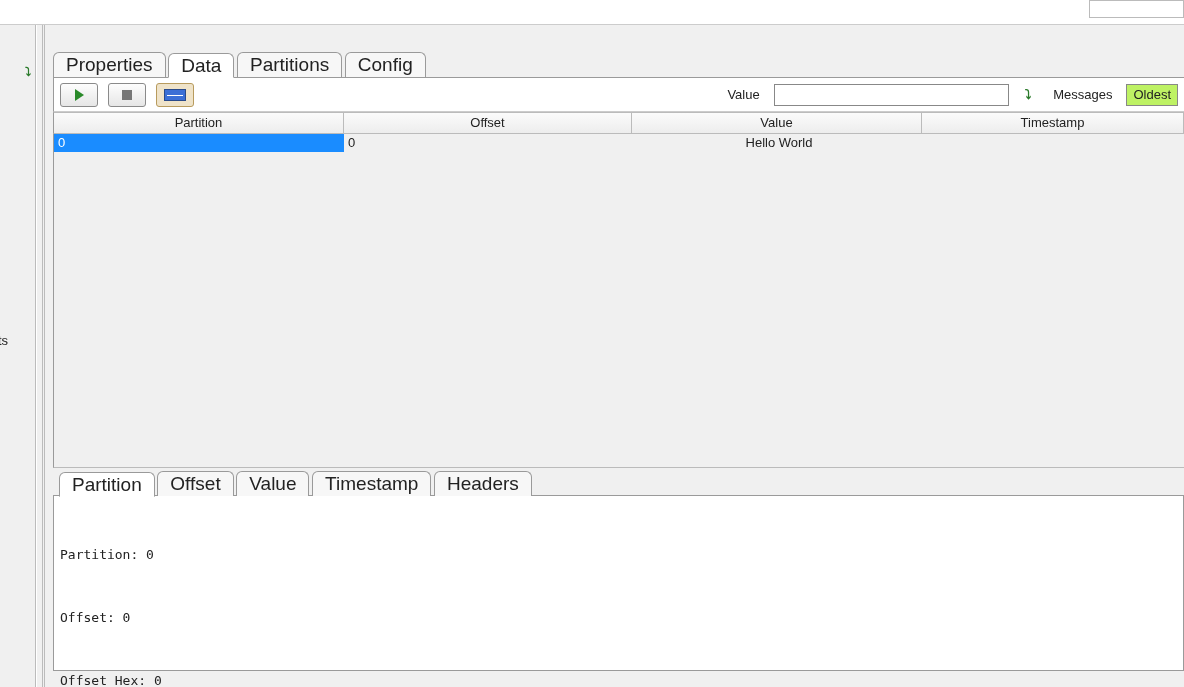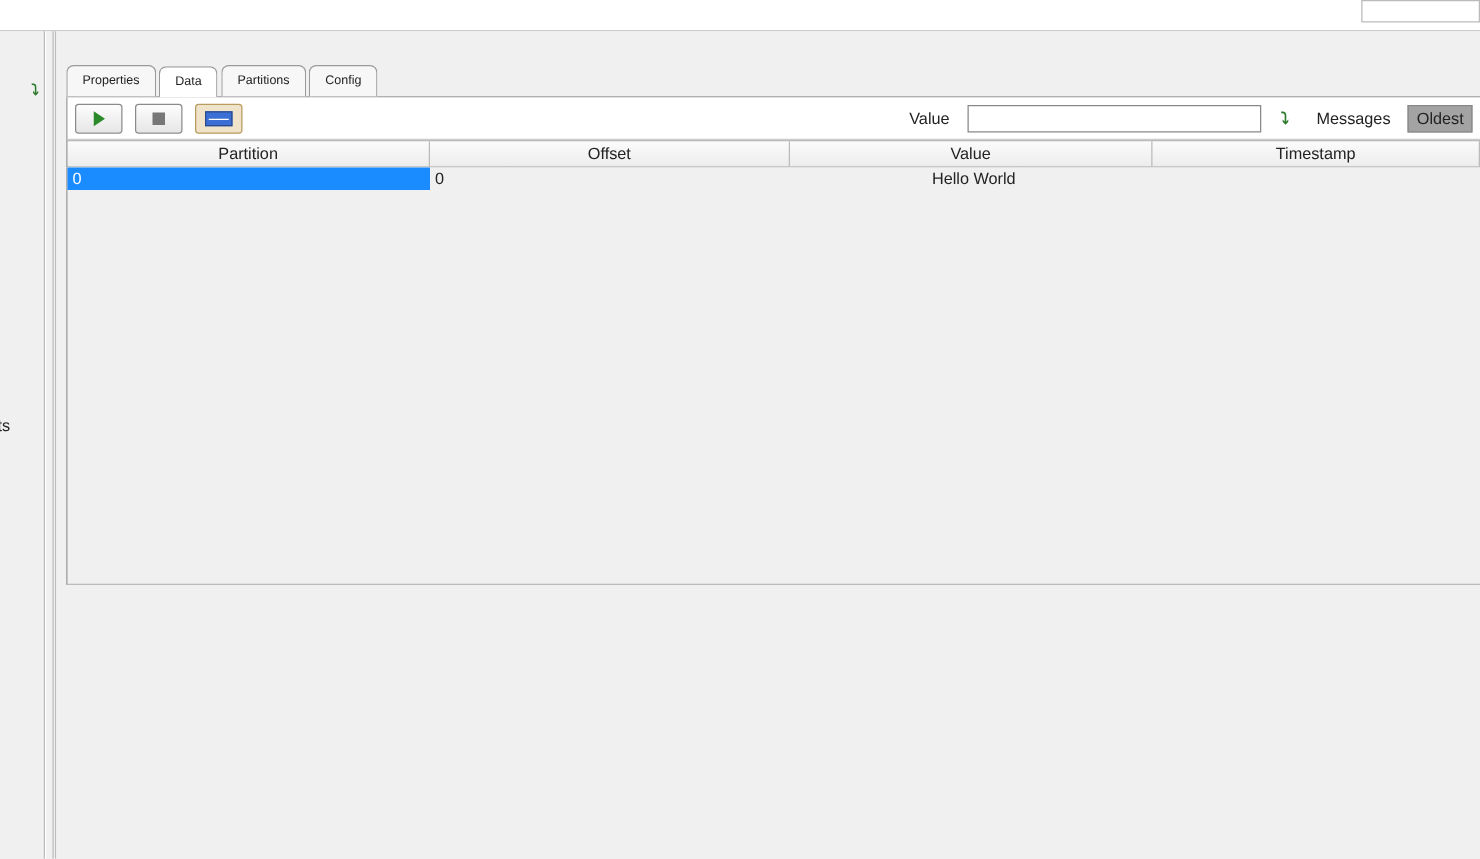--- a/index.html
+++ b/index.html
@@ -81,21 +81,21 @@
     display: inline-block;
     height: 25px;
     line-height: 23px;
     padding: 0 12px;
     background: #f7f7f7;
     border: 1px solid #9a9a9a;
     border-bottom: none;
     border-top-left-radius: 6px;
     border-top-right-radius: 6px;
     margin-right: -1px;
-    font-size: 10px;
+    font-size: 19px;
     cursor: pointer;
     position: relative;
     top: 1px;
   }
   .tab.active {
     background: #fff;
     z-index: 2;
     top: 2px;
     border-bottom: 1px solid #fff;
   }
@@ -165,21 +165,21 @@
   .down-arrow {
     color: #2a7a2a;
     font-size: 13px;
     font-weight: bold;
     padding: 0 6px;
     cursor: pointer;
   }
   .msgs-label { margin-left: 6px; margin-right: 4px; }
   .oldest-box {
     border: 1px solid #888;
-    background: #a3a3a3;
+    background: #bef264;
     height: 22px;
     line-height: 20px;
     padding: 0 6px;
     min-width: 50px;
   }
   
   .thead {
     height: 22px;
     background: linear-gradient(#fbfbfb,#ededed);
     border-top: 1px solid #bbb;
@@ -289,14 +289,30 @@
     <div class="th col-ts">Timestamp</div>
   </div>
   <div class="tbody">
     <div class="trow">
       <div class="td td-part sel">0</div>
       <div class="td td-off">0</div>
       <div class="td td-val">Hello World</div>
     </div>
   </div>
 
+  <div class="lower">
+    <div class="tabrow2">
+      <div class="tab active">Partition</div>
+      <div class="tab">Offset</div>
+      <div class="tab">Value</div>
+      <div class="tab">Timestamp</div>
+      <div class="tab">Headers</div>
+    </div>
+    <div class="tabund"></div>
+    <div class="lower-body">
+      <span class="row">Partition: 0</span>
+      <span class="row">Offset: 0</span>
+      <span class="row">Offset Hex: 0</span>
+      
+    </div>
+  </div>
 
 </div>
 
 </body></html>

